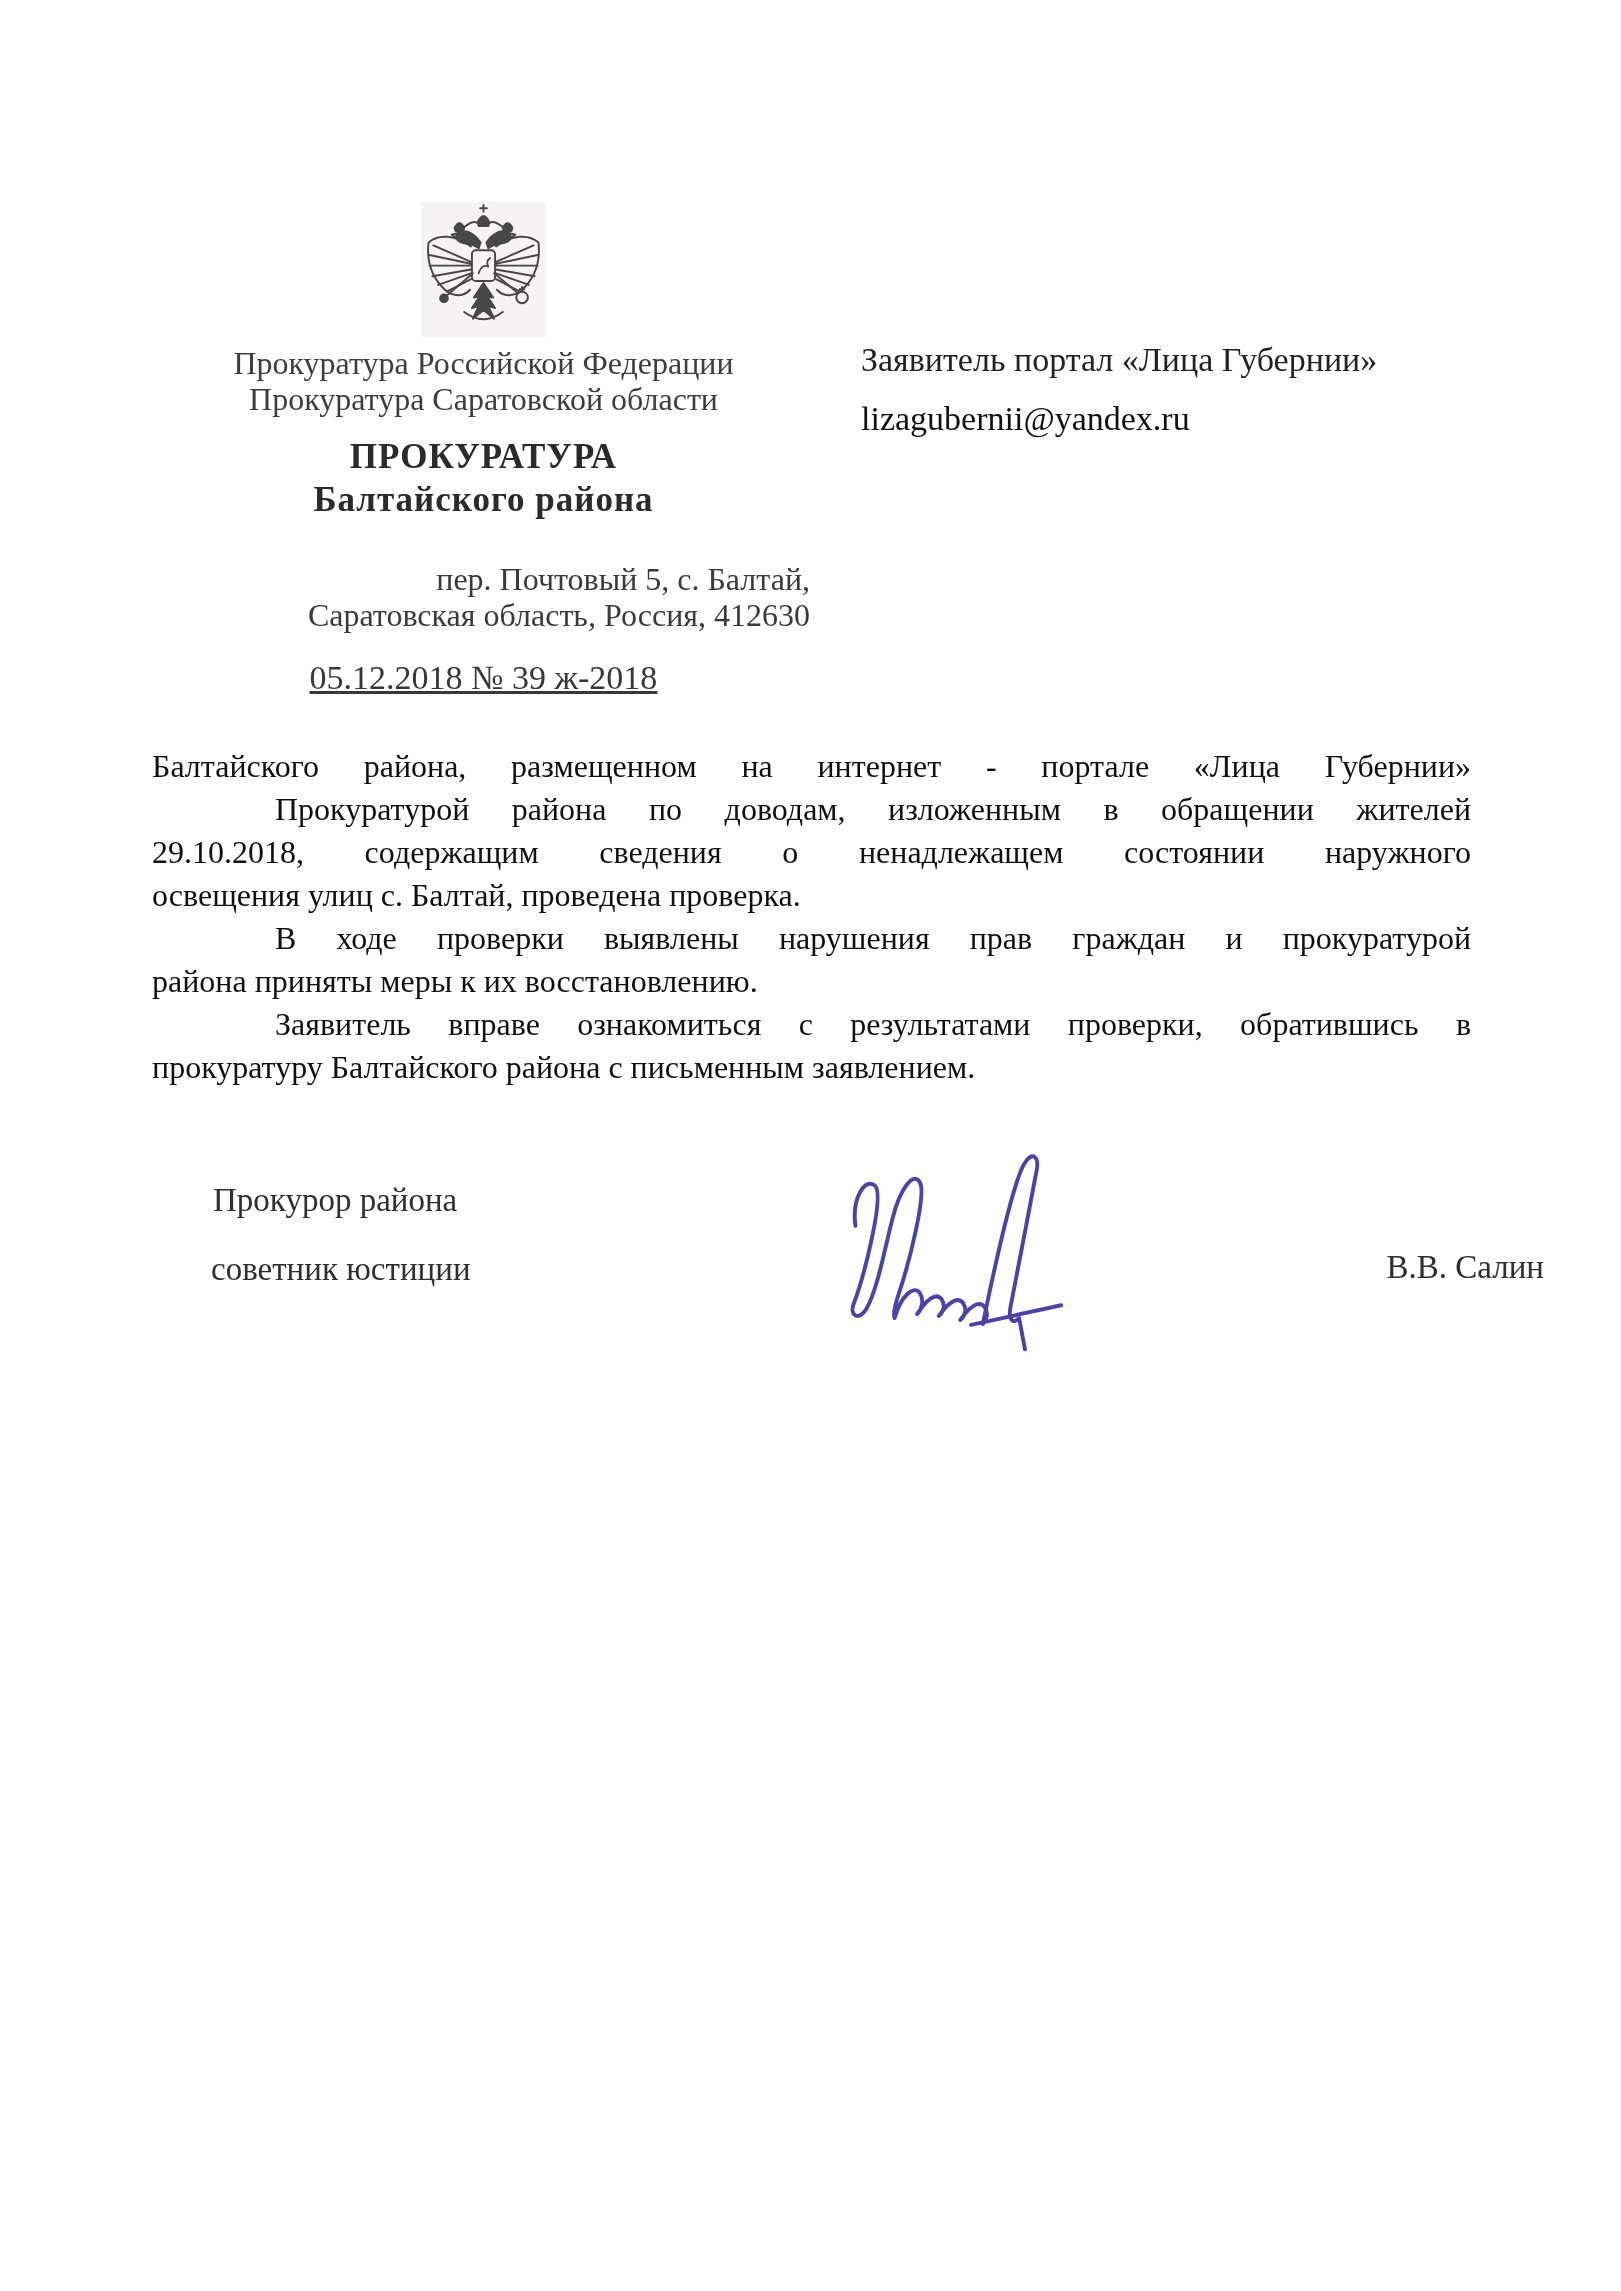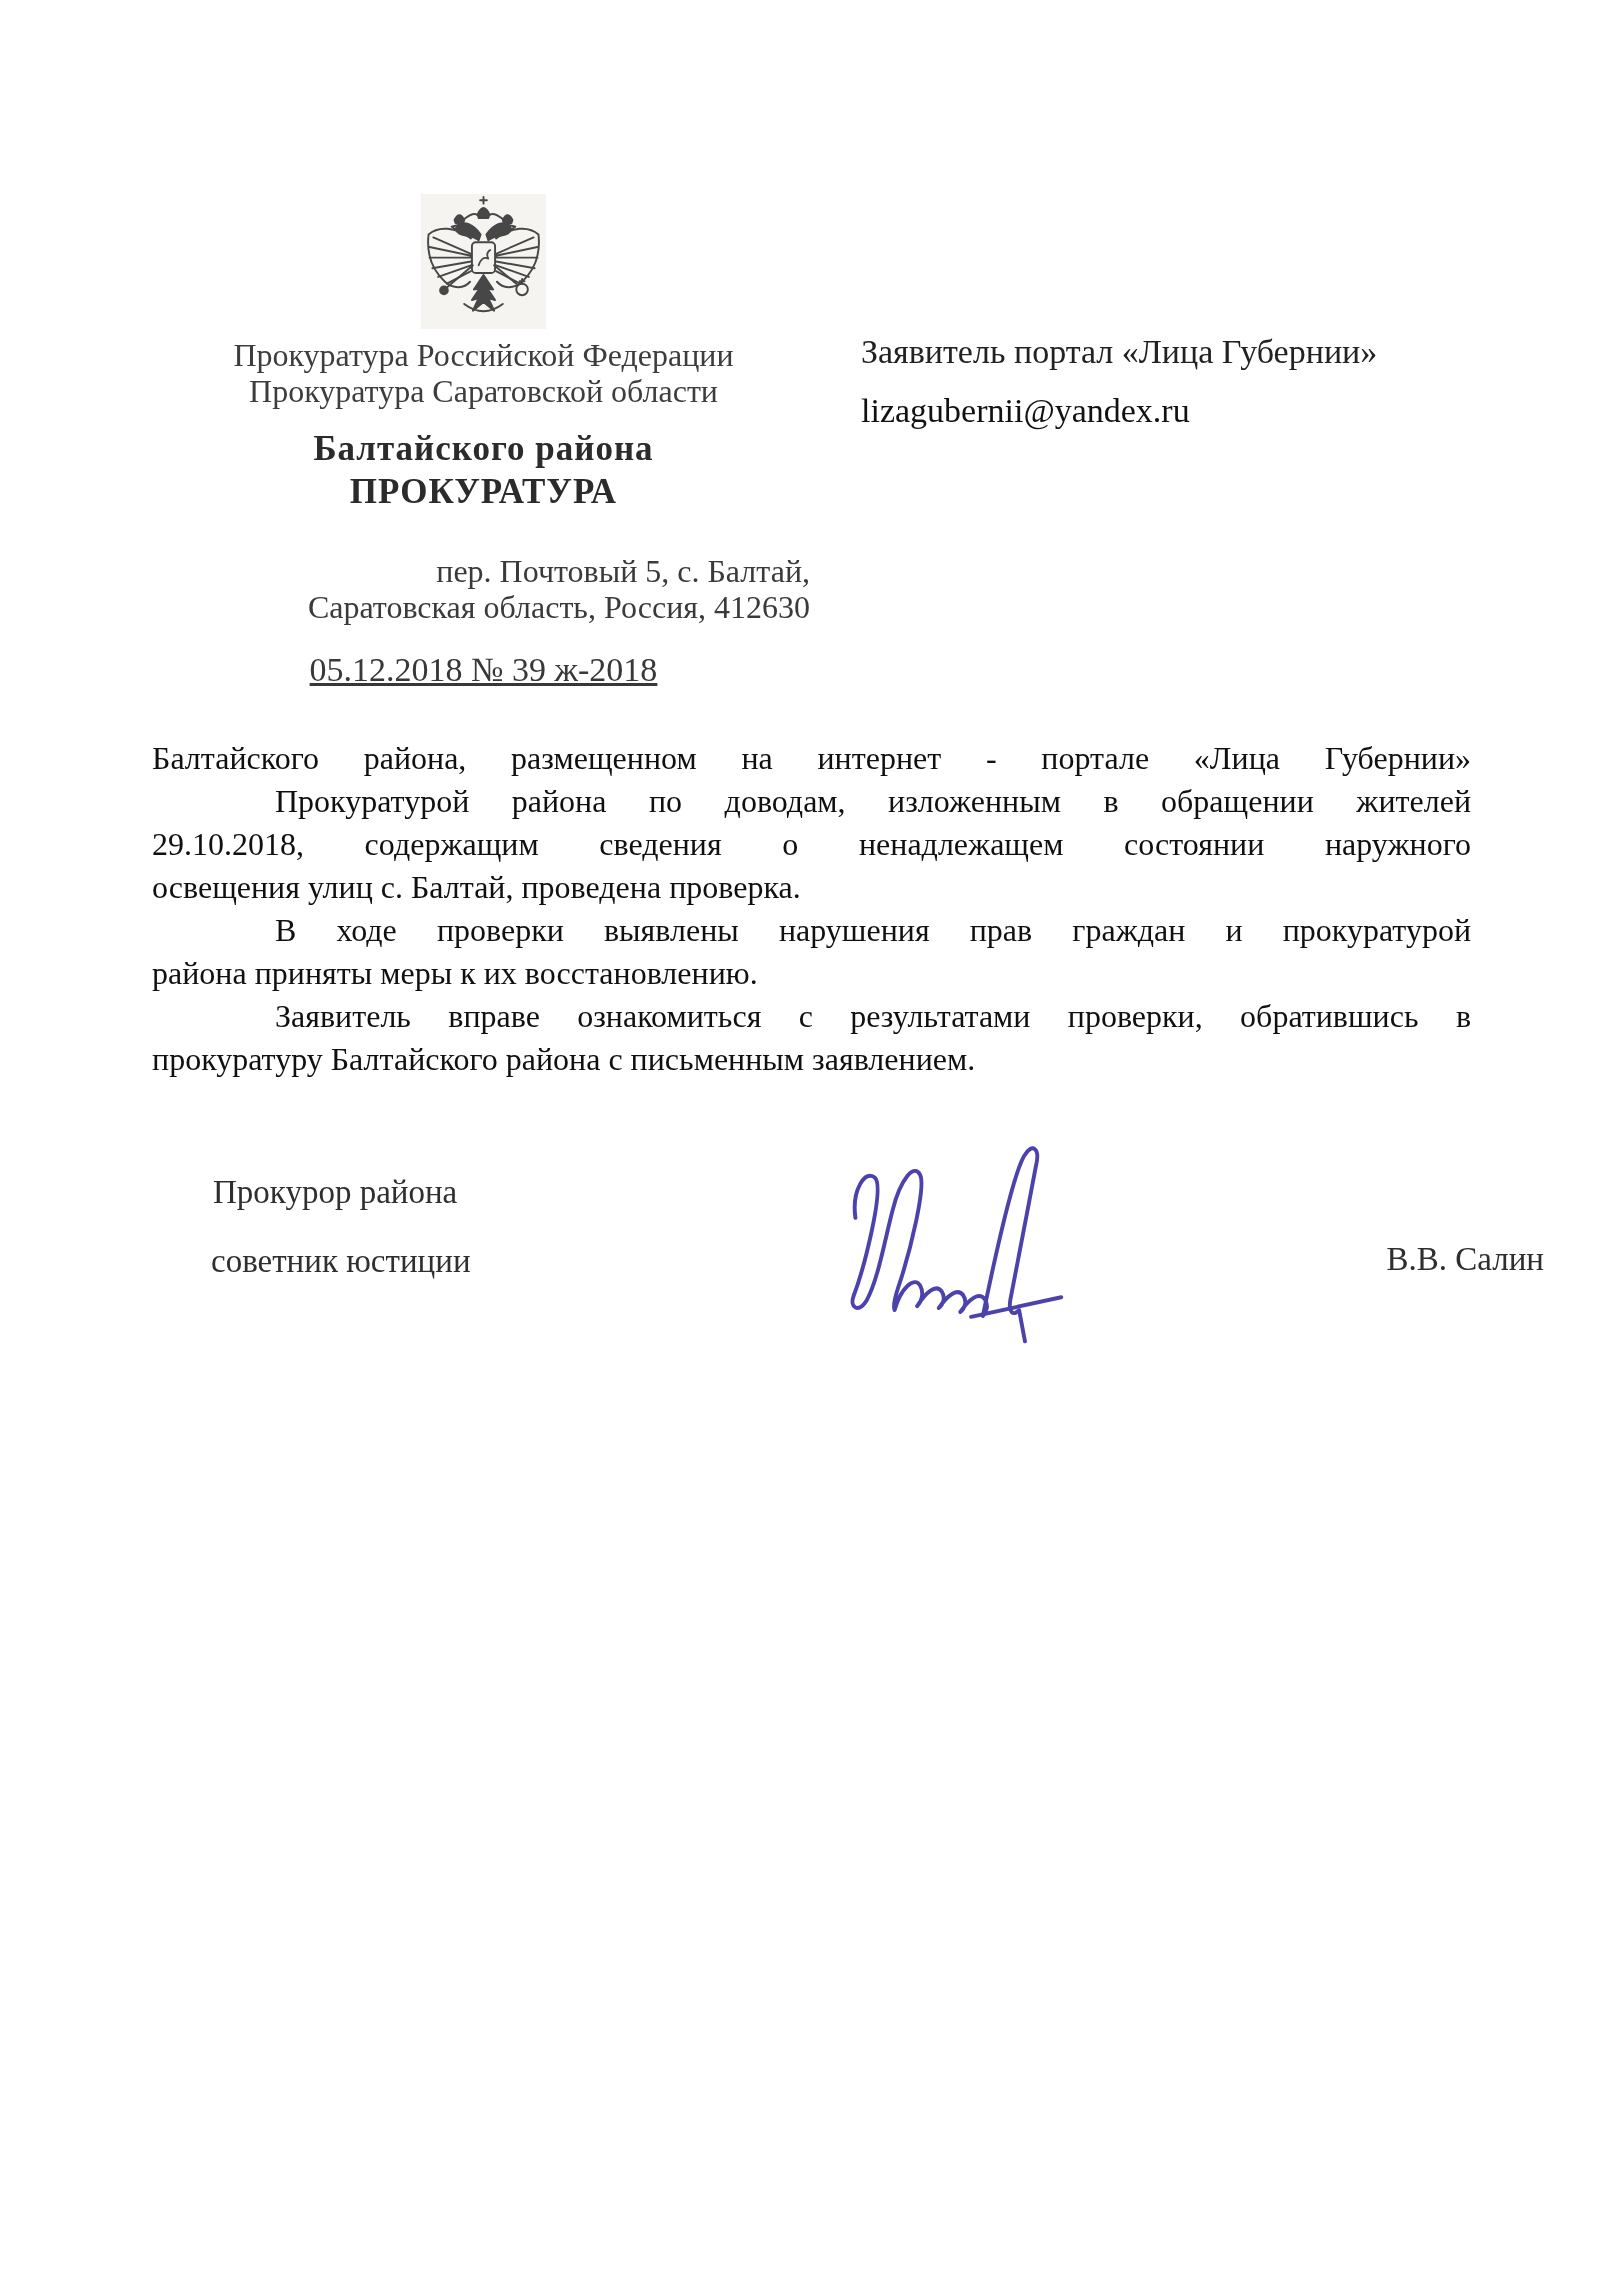--- a/index.html
+++ b/index.html
@@ -3,20 +3,21 @@
 <meta charset="utf-8">
 <style>
   html,body{margin:0;padding:0;background:#ffffff;}
   .page{
     position:relative;
     width:1621px;height:1684px;
     background:#ffffff;
     font-family:"Liberation Serif","DejaVu Serif",serif;
     color:#141414;
     overflow:hidden;
+    margin-top:8px;
   }
   
   .emblem-box{
     position:absolute;left:420px;top:194px;width:127px;height:135px;
   }
   .org-lines{
     position:absolute;left:157px;top:337px;width:653px;
     text-align:center;font-size:32px;line-height:36px;color:#3d3d3d;
   }
   .org-bold{
@@ -103,22 +104,22 @@
       </g>
     </svg>
   </div>
 
   <div class="org-lines">
     <div>Прокуратура Российской Федерации</div>
     <div>Прокуратура Саратовской области</div>
   </div>
 
   <div class="org-bold">
+    <div>ПРОКУРАТУРА</div>
     <div>Балтайского района</div>
-    <div>ПРОКУРАТУРА</div>
   </div>
 
   <div class="address-lines">
     <div>пер. Почтовый 5, с. Балтай,</div>
     <div>Саратовская область, Россия, 412630</div>
   </div>
 
   <div class="ref-line">05.12.2018 № 39 ж-2018</div>
 
   <div class="addressee-line1">Заявитель портал «Лица Губернии»</div>

